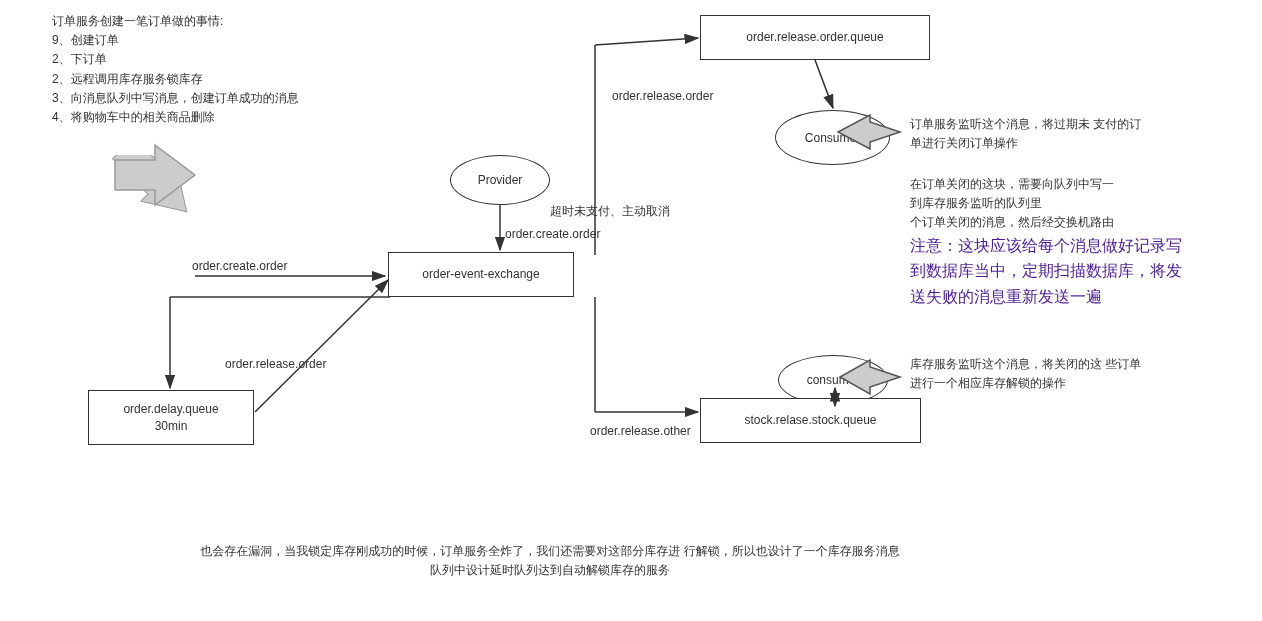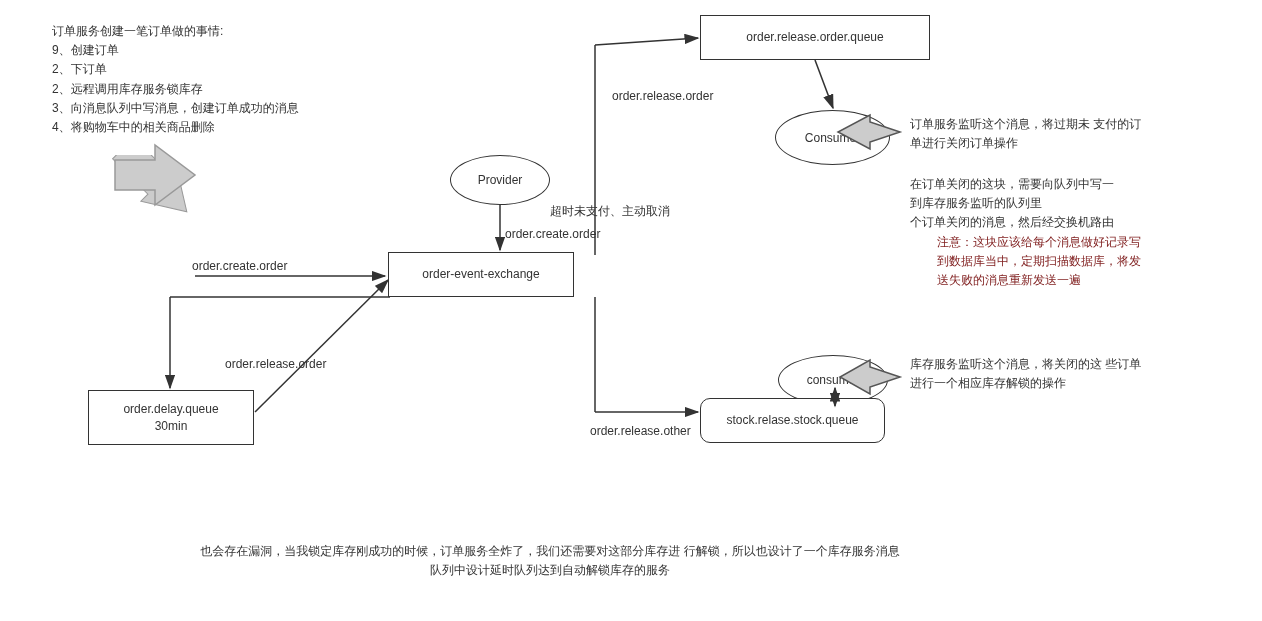--- a/index.html
+++ b/index.html
@@ -55,37 +55,36 @@
       left: 0;
       width: 1262px;
       height: 621px;
       pointer-events: none;
     }
     
     .big-arrow {
       position: absolute;
     }
     .note-red {
-      color: #7f1d1d;
-      font-size: 12px;
+      color: #4c1d95;
+      font-size: 16px;
       line-height: 1.6;
-      margin-left: 27px;
     }
     .note-black {
       color: #333;
       font-size: 12px;
       line-height: 1.6;
     }
   </style>
 </head>
 <body>
 
 <div class="page-container">
 
-  <div class="text-block" style="left:52px; top:22px;">
+  <div class="text-block" style="left:52px; top:12px;">
     <div>订单服务创建一笔订单做的事情:</div>
     <div>9、创建订单</div>
     <div>2、下订单</div>
     <div>2、远程调用库存服务锁库存</div>
     <div>3、向消息队列中写消息，创建订单成功的消息</div>
     <div>4、将购物车中的相关商品删除</div>
   </div>
 
   <div class="big-arrow" style="left:110px; top:155px;">
     <svg width="90" height="90" viewBox="0 0 90 90">
@@ -111,21 +110,21 @@
 
   <div class="box" style="left:88px; top:390px; width:166px; height:55px;">
     <span style="white-space:pre-line;">order.delay.queue
 30min</span>
   </div>
 
   <div class="ellipse" style="left:778px; top:355px; width:110px; height:50px;">
     <span>consumer</span>
   </div>
 
-  <div class="box" style="left:700px; top:398px; width:185px; height:45px;border-radius:10px;">
+  <div class="box" style="left:700px; top:398px; width:221px; height:45px;">
     <span>stock.relase.stock.queue</span>
   </div>
 
   <div class="text-block note-black" style="left:910px; top:115px; max-width:240px;">
     <span>订单服务监听这个消息，将过期未
 支付的订单进行关闭订单操作</span>
   </div>
 
   <div class="text-block" style="left:910px; top:175px; max-width:280px;">
     <div class="note-black">在订单关闭的这块，需要向队列中写一</div>

